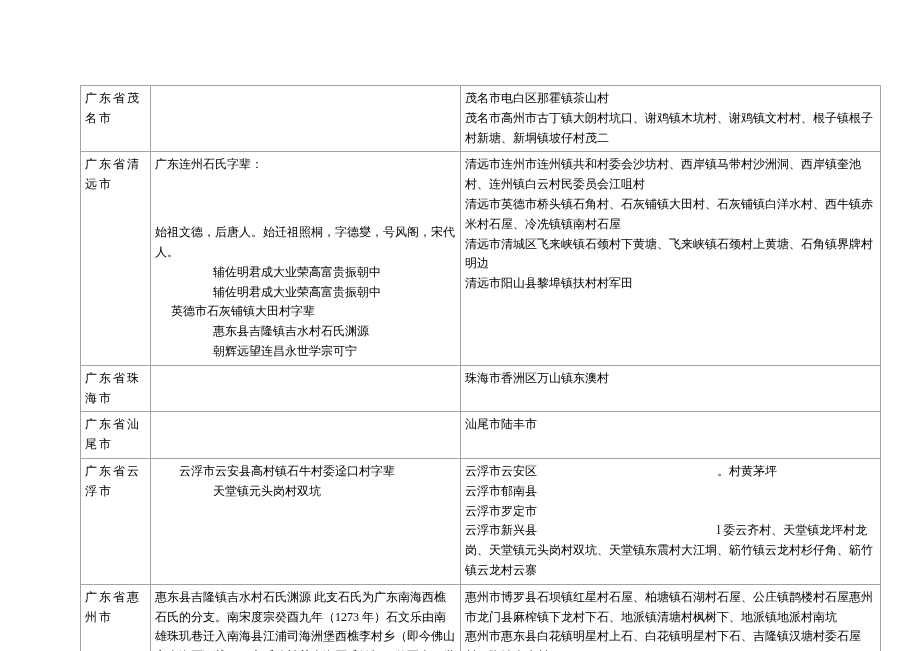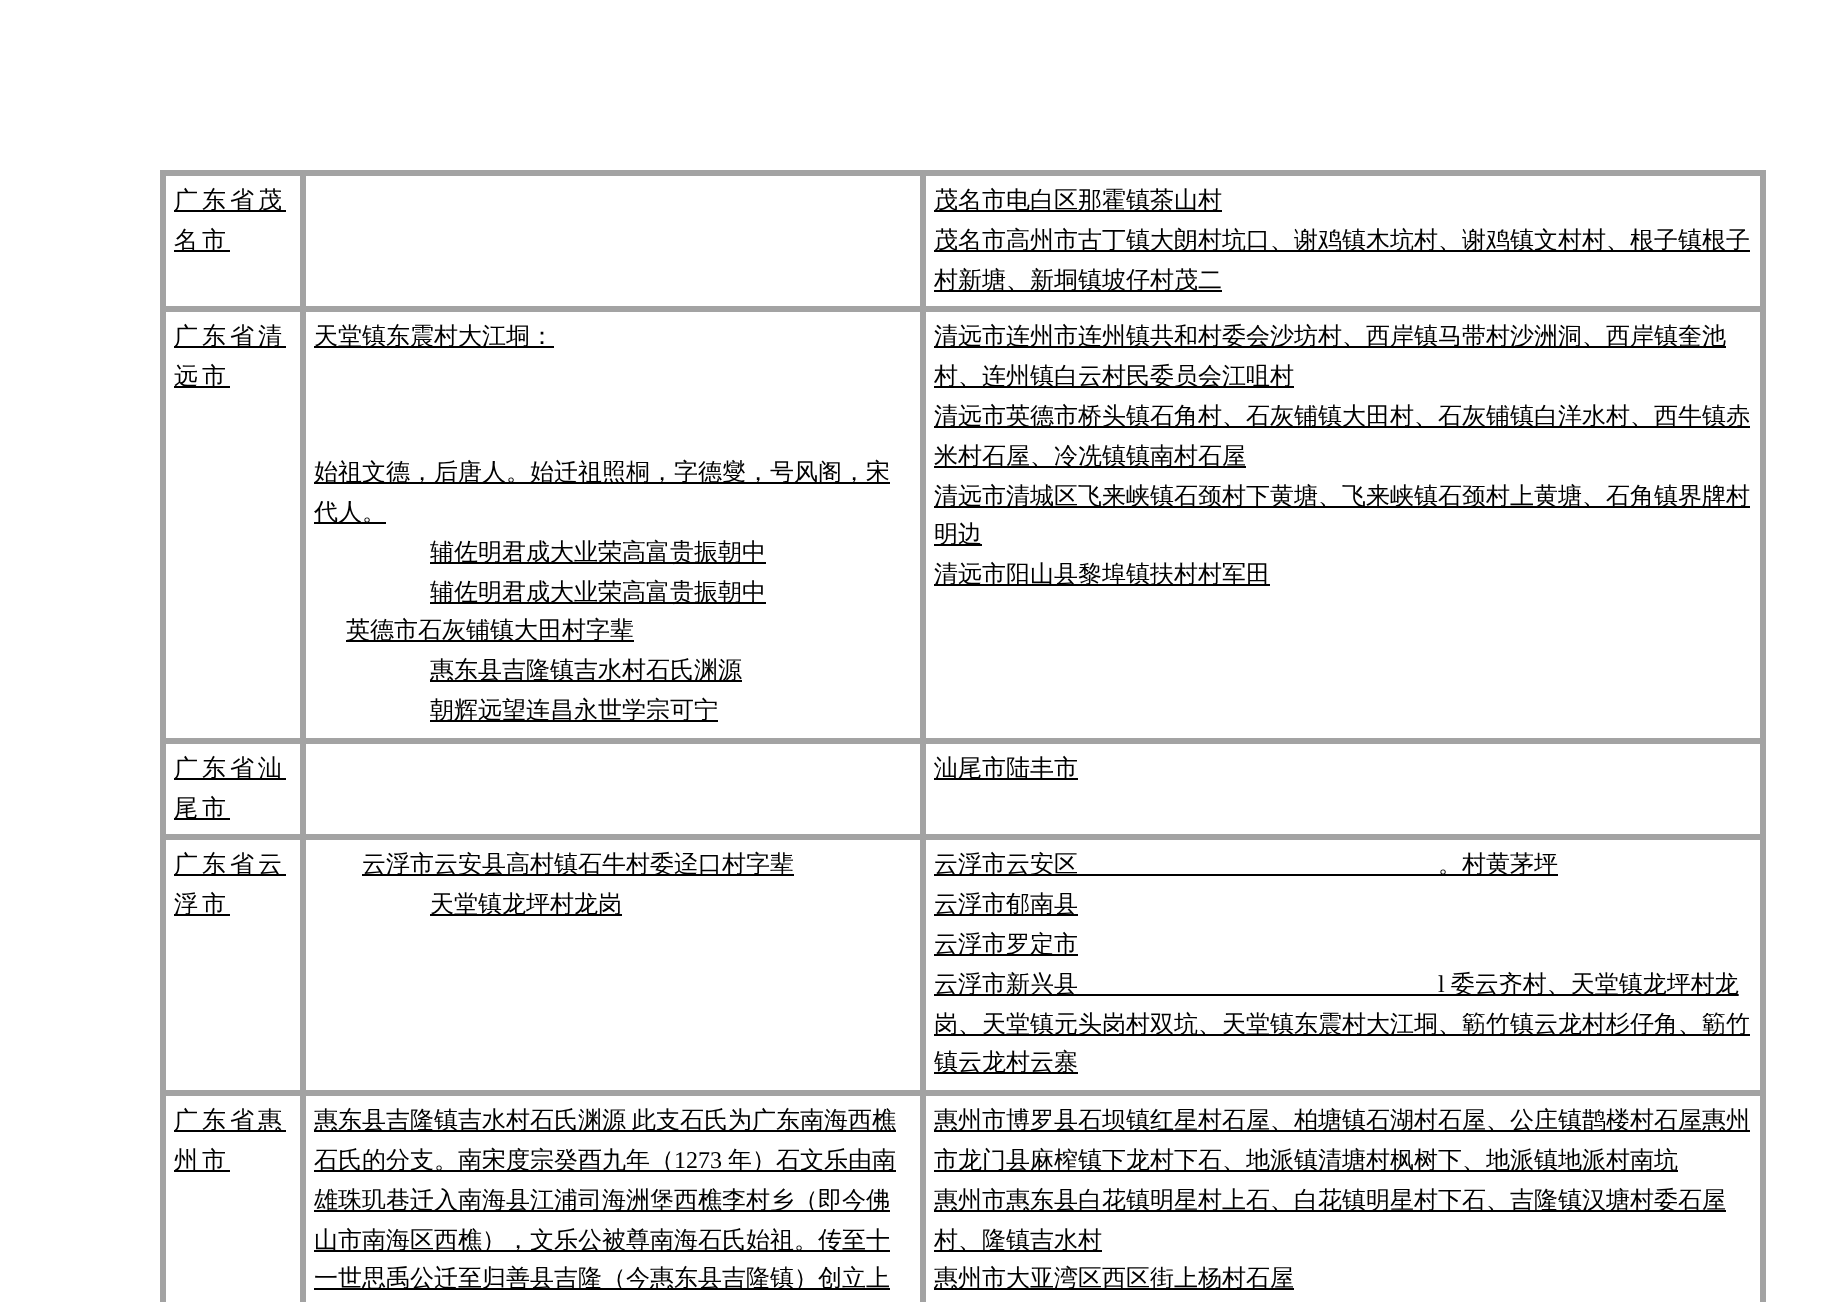--- a/index.html
+++ b/index.html
@@ -17,27 +17,26 @@
       width: 920px;
       padding-top: 85px;
     }
     table {
       border-collapse: collapse;
       width: 800px;
       margin-left: 80px;
       table-layout: fixed;
     }
     td {
-      border: 3px solid #a3a3a3;
+      border: 1px solid #a3a3a3;
       vertical-align: top;
       padding: 3px 4px;
       line-height: 1.65;
       word-wrap: break-word;
       word-break: break-all;
-      text-decoration: underline;
     }
     col.c1 { width: 70px; }
     col.c2 { width: 310px; }
     col.c3 { width: 420px; }
 
     .indent1 { padding-left: 58px; display:block; }
     .indent2 { padding-left: 58px; display:block; }
     .cell-col1 { letter-spacing: 2px; }
   </style>
 </head>
@@ -52,40 +51,45 @@
     </colgroup>
     <tbody id="tbody">
         <tr>
           <td class="cell-col1">广东省茂名市</td>
           <td></td>
           <td>茂名市电白区那霍镇茶山村<br>茂名市高州市古丁镇大朗村坑口、谢鸡镇木坑村、谢鸡镇文村村、根子镇根子村新塘、新垌镇坡仔村茂二</td>
         </tr>
         <tr>
           <td class="cell-col1">广东省清远市</td>
           <td>
-            <span style="display: block;">天堂镇东震村大江垌：</span>
+            <span style="display: block;">广东连州石氏字辈：</span>
             <span style="display: block; margin-top: 48px;">始祖文德，后唐人。始迁祖照桐，字德燮，号风阁，宋代人。</span>
             <span class="indent1">辅佐明君成大业荣高富贵振朝中</span>
             <span class="indent2">辅佐明君成大业荣高富贵振朝中</span>
             <span style="display: block; margin-left: 16px;">英德市石灰铺镇大田村字辈</span>
             <span class="indent1">惠东县吉隆镇吉水村石氏渊源</span>
             <span class="indent2">朝辉远望连昌永世学宗可宁</span>
           </td>
           <td>清远市连州市连州镇共和村委会沙坊村、西岸镇马带村沙洲洞、西岸镇奎池村、连州镇白云村民委员会江咀村<br>清远市英德市桥头镇石角村、石灰铺镇大田村、石灰铺镇白洋水村、西牛镇赤米村石屋、冷冼镇镇南村石屋<br>清远市清城区飞来峡镇石颈村下黄塘、飞来峡镇石颈村上黄塘、石角镇界牌村明边<br>清远市阳山县黎埠镇扶村村军田</td>
         </tr>
         <tr>
+          <td class="cell-col1">广东省珠海市</td>
+          <td></td>
+          <td>珠海市香洲区万山镇东澳村</td>
+        </tr>
+        <tr>
           <td class="cell-col1">广东省汕尾市</td>
           <td></td>
           <td>汕尾市陆丰市</td>
         </tr>
         <tr>
           <td class="cell-col1">广东省云浮市</td>
           <td>
             <span style="display: block; margin-left: 24px;">云浮市云安县高村镇石牛村委迳口村字辈</span>
-            <span class="indent1">天堂镇龙坪村龙岗</span>
+            <span class="indent1">天堂镇元头岗村双坑</span>
           </td>
           <td>云浮市云安区　　　　　　　　　　　　　　　。村黄茅坪<br>云浮市郁南县<br>云浮市罗定市<br>云浮市新兴县　　　　　　　　　　　　　　　l 委云齐村、天堂镇龙坪村龙岗、天堂镇元头岗村双坑、天堂镇东震村大江垌、簕竹镇云龙村杉仔角、簕竹镇云龙村云寨</td>
         </tr>
         <tr>
           <td class="cell-col1">广东省惠州市</td>
           <td>惠东县吉隆镇吉水村石氏渊源
 此支石氏为广东南海西樵石氏的分支。南宋度宗癸酉九年（1273 年）石文乐由南雄珠玑巷迁入南海县江浦司海洲堡西樵李村乡（即今佛山市南海区西樵），文乐公被尊南海石氏始祖。传至十一世思禹公迁至归善县吉隆（今惠东县吉隆镇）创立上石屋，其后十三至十五世先后有人迁钦州（</td>
           <td>惠州市博罗县石坝镇红星村石屋、柏塘镇石湖村石屋、公庄镇鹊楼村石屋惠州市龙门县麻榨镇下龙村下石、地派镇清塘村枫树下、地派镇地派村南坑<br>惠州市惠东县白花镇明星村上石、白花镇明星村下石、吉隆镇汉塘村委石屋村、隆镇吉水村<br>惠州市大亚湾区西区街上杨村石屋</td>
         </tr>
       </tbody>

